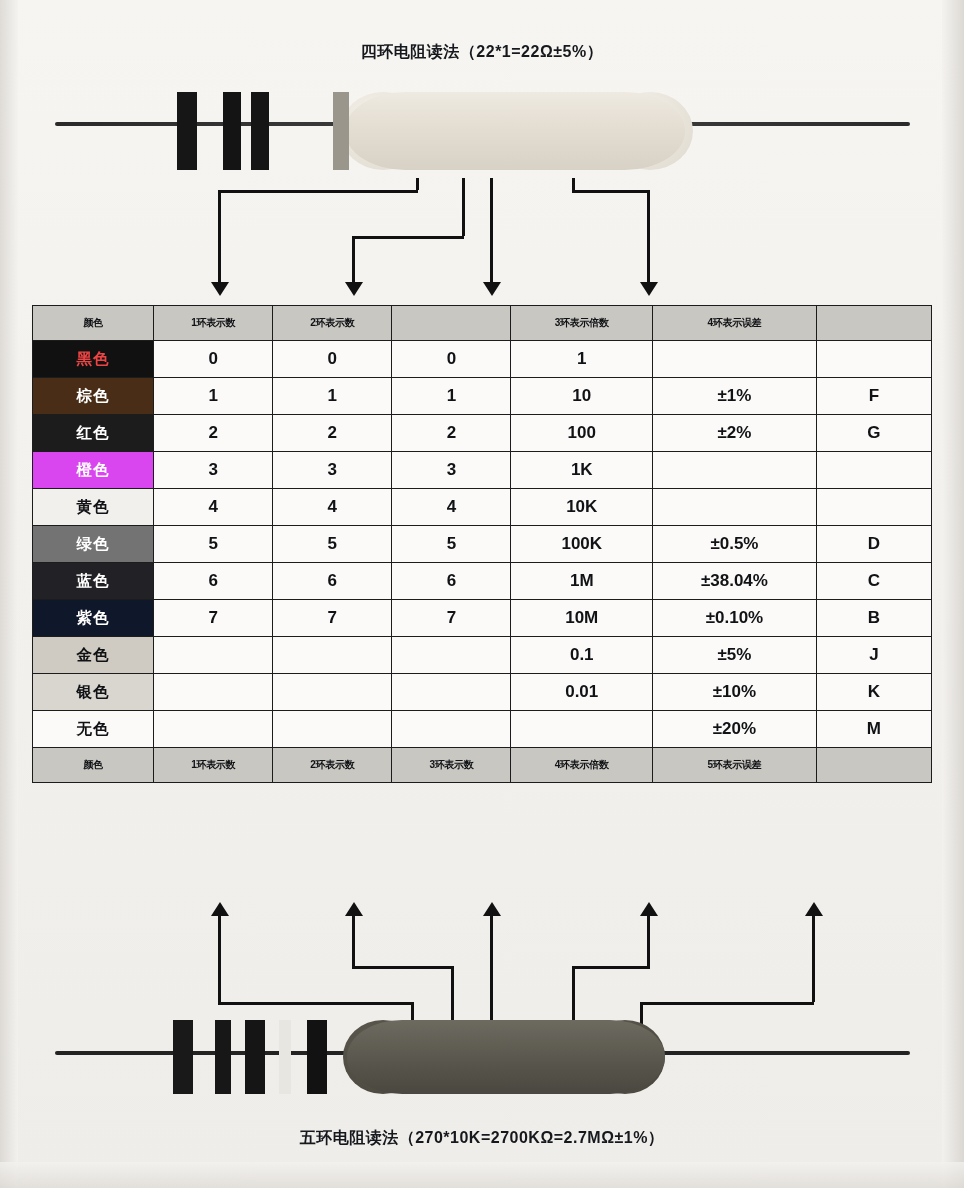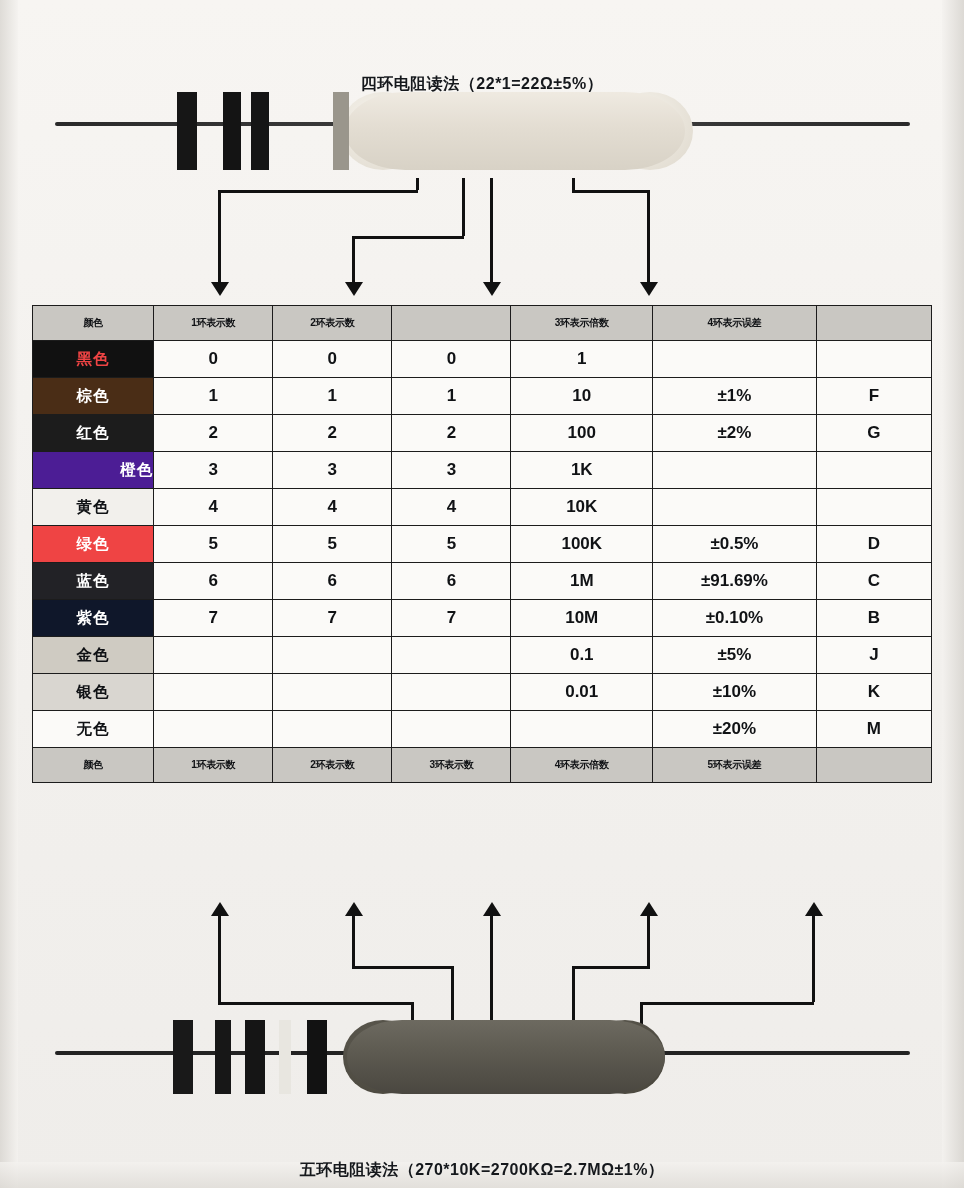--- a/index.html
+++ b/index.html
@@ -18,21 +18,21 @@
   }
   .edge-left{position:absolute;left:0;top:0;width:18px;height:100%;
     background:linear-gradient(90deg,#d8d5d0,#f4f2ef);opacity:.8;}
   .edge-right{position:absolute;right:0;top:0;width:22px;height:100%;
     background:linear-gradient(270deg,#d5d2cd,#f4f2ef);opacity:.8;}
   .edge-bottom{position:absolute;left:0;bottom:0;width:100%;height:26px;
     background:linear-gradient(0deg,#dedbd6,#f4f2ef);opacity:.75;}
 
   .title{
     position:absolute;width:100%;text-align:center;
-    font-size:16px;font-weight:bold;color:#15181c;letter-spacing:.5px;margin-top:32px;
+    font-size:16px;font-weight:bold;color:#15181c;letter-spacing:.5px;
   }
   #title-top{top:42px;}
   #title-bottom{top:1128px;}
 
   
   .res-wrap{position:absolute;}
   .lead{position:absolute;height:4px;background:#1c1c1c;border-radius:2px;}
 
   
   #res4{left:55px;top:92px;width:855px;height:82px;}
@@ -181,53 +181,53 @@
       <tr>
         <td class="colorcell" style="background: rgb(28, 28, 28); color: rgb(255, 255, 255); text-align: center;">红色</td>
         <td>2</td>
         <td>2</td>
         <td>2</td>
         <td>100</td>
         <td>±2%</td>
         <td>G</td>
       </tr>
       <tr>
-        <td class="colorcell" style="background: #4c1d95; color: rgb(255, 255, 255); text-align: right;">橙色</td>
+        <td class="colorcell" style="background: #d946ef; color: rgb(255, 255, 255);">橙色</td>
         <td>3</td>
         <td>3</td>
         <td>3</td>
         <td>1K</td>
         <td></td>
         <td></td>
       </tr>
       <tr>
         <td class="colorcell" style="background: rgb(242, 240, 236); color: rgb(16, 18, 21);">黄色</td>
         <td>4</td>
         <td>4</td>
         <td>4</td>
         <td>10K</td>
         <td></td>
         <td></td>
       </tr>
       <tr>
-        <td class="colorcell" style="background: #ef4444; color: rgb(255, 255, 255);">绿色</td>
+        <td class="colorcell" style="background: #737373; color: rgb(255, 255, 255);">绿色</td>
         <td>5</td>
         <td>5</td>
         <td>5</td>
         <td>100K</td>
         <td>±0.5%</td>
         <td>D</td>
       </tr>
       <tr>
         <td class="colorcell" style="background: rgb(34, 34, 38); color: rgb(255, 255, 255);">蓝色</td>
         <td>6</td>
         <td>6</td>
         <td>6</td>
         <td>1M</td>
-        <td>±91.69%</td>
+        <td>±38.04%</td>
         <td>C</td>
       </tr>
       <tr>
         <td class="colorcell" style="background: #0f172a; color: rgb(255, 255, 255);">紫色</td>
         <td>7</td>
         <td>7</td>
         <td>7</td>
         <td>10M</td>
         <td>±0.10%</td>
         <td>B</td>

